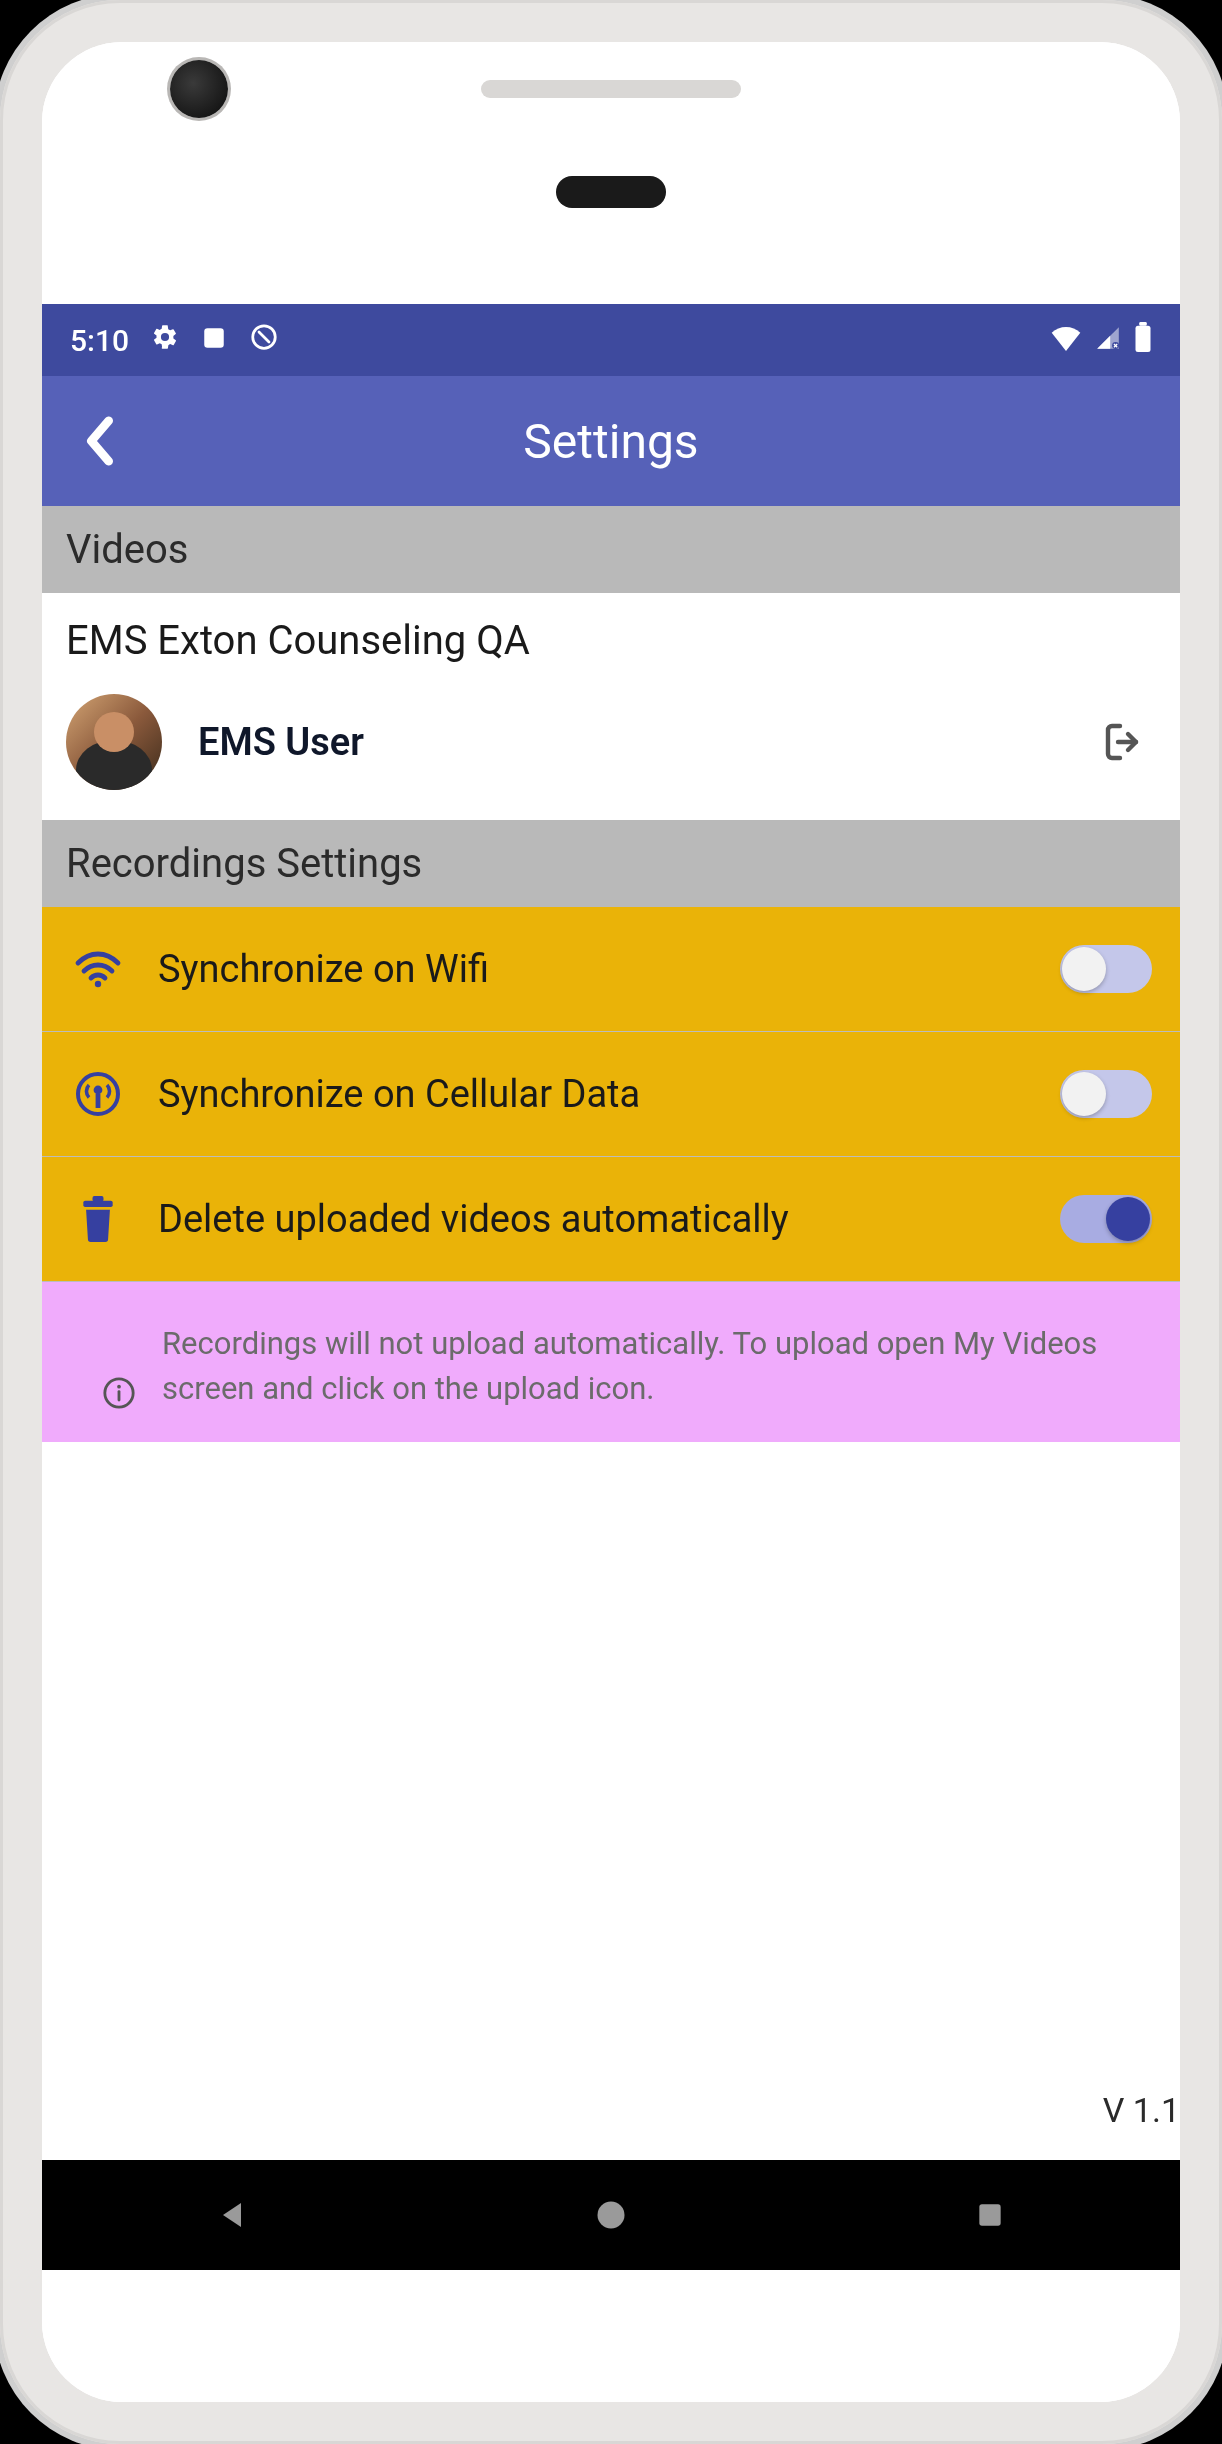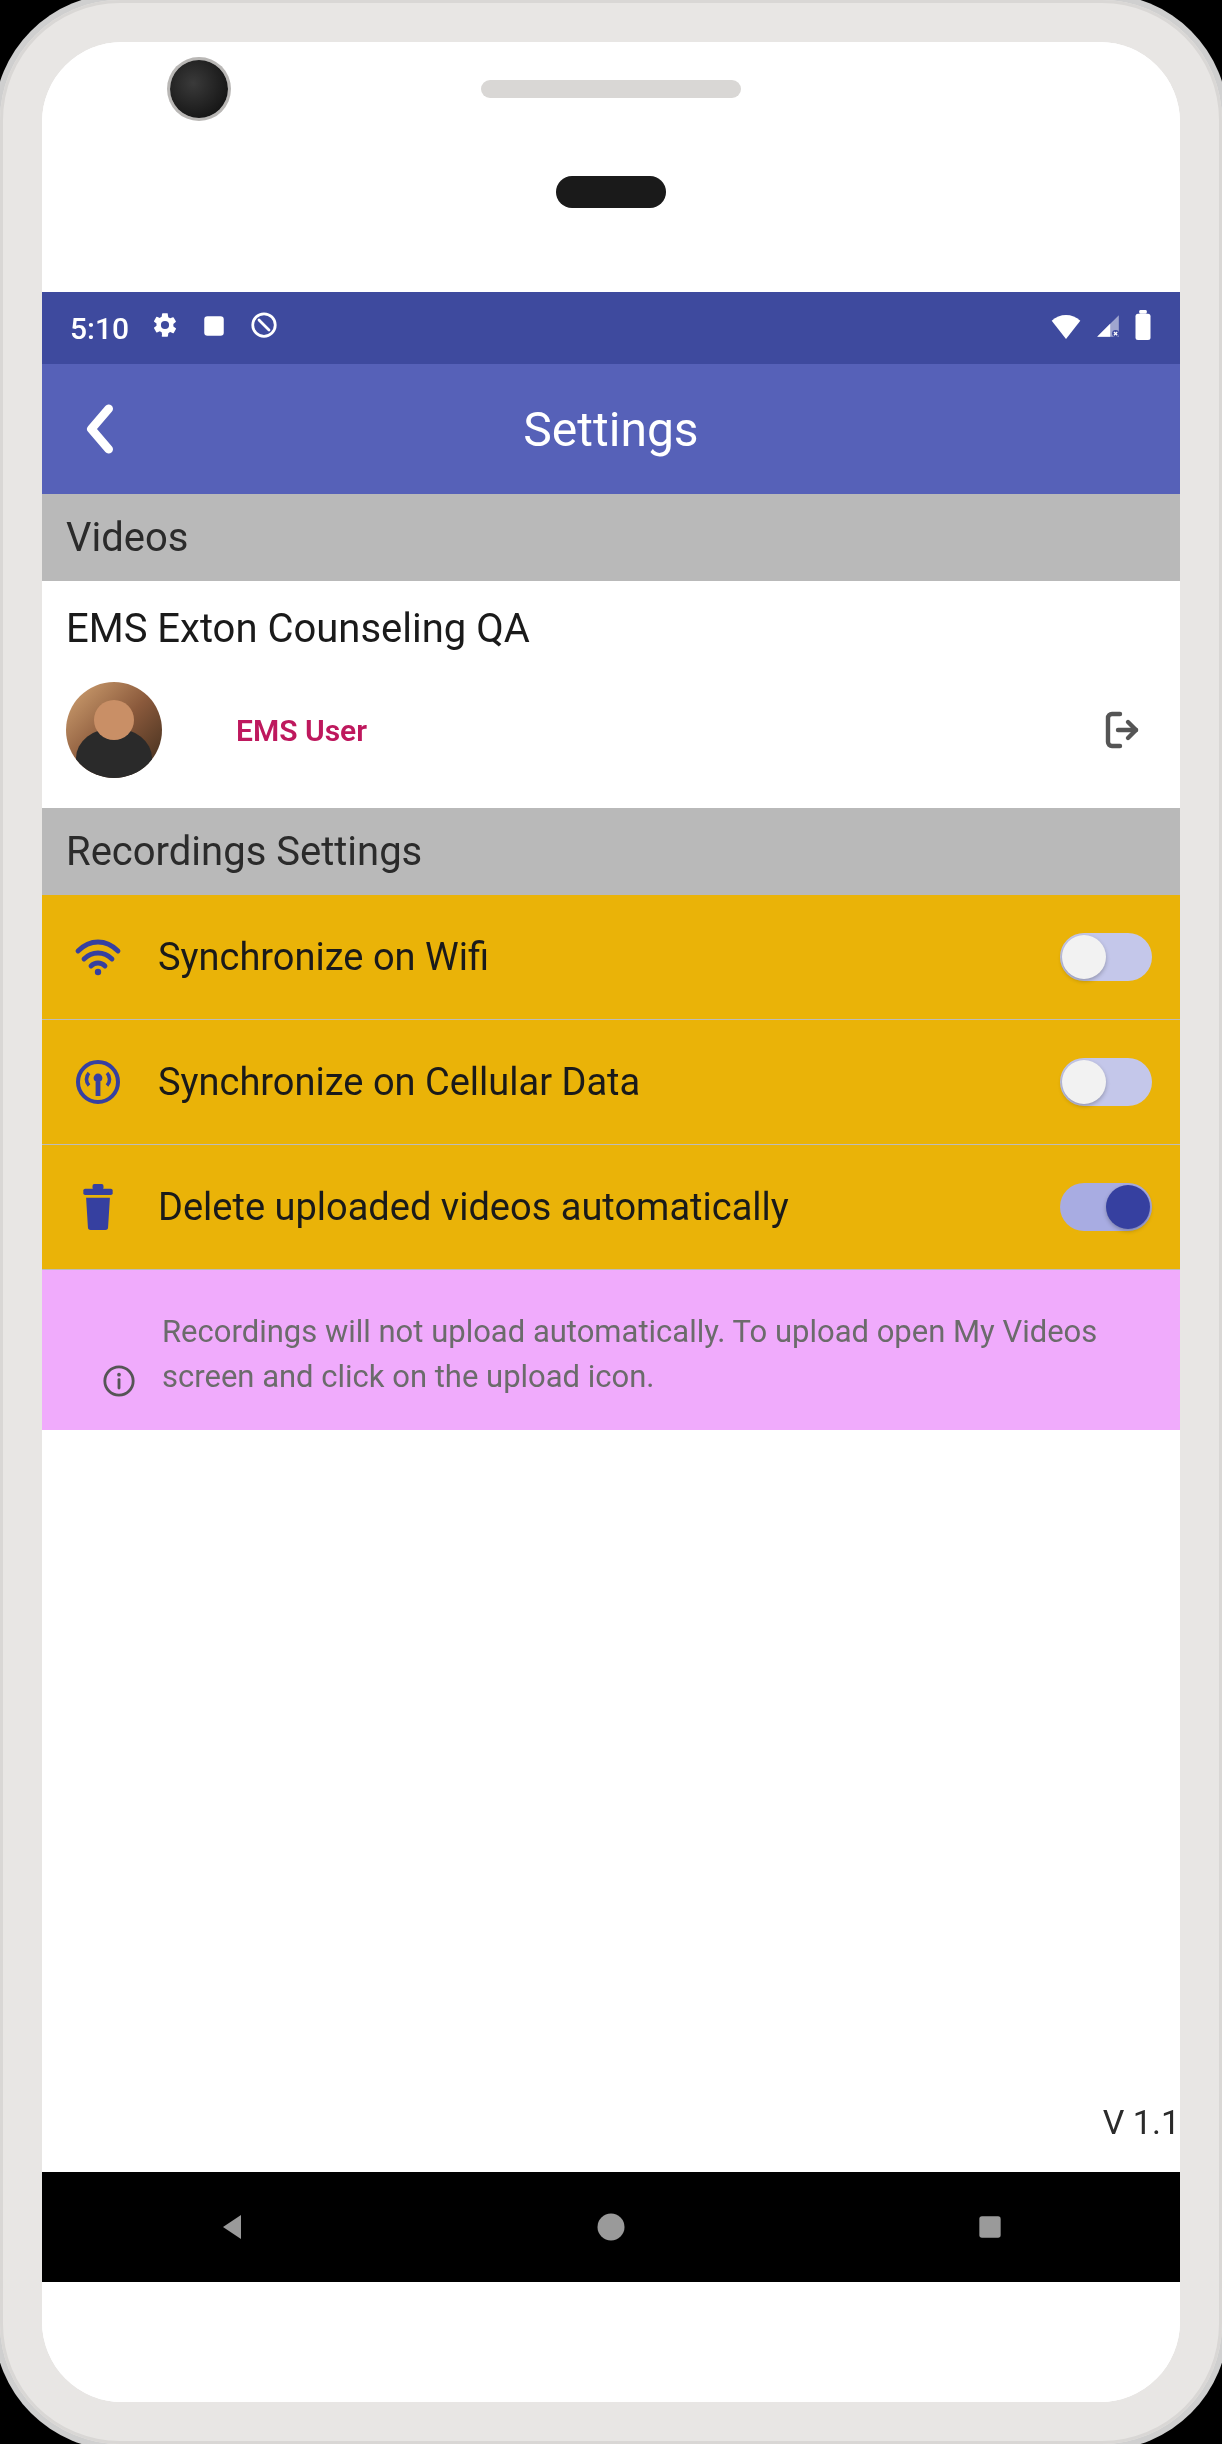--- a/index.html
+++ b/index.html
@@ -22,20 +22,21 @@
   }
   .phone-inner {
     width: 100%;
     height: 100%;
     background: #fff;
     border-radius: 80px;
     position: relative;
     overflow: hidden;
     display: flex;
     flex-direction: column;
+    gap: 12px;
   }
   .speaker {
     position: absolute;
     top: 80px;
     left: 50%;
     transform: translateX(-50%);
     width: 260px;
     height: 18px;
     background: #d9d7d5;
     border-radius: 20px;
@@ -150,25 +151,24 @@
   }
   .avatar::before{
     content:"";
     position:absolute;
     bottom:-10px; left:10px;
     width:76px; height:60px;
     background:#2a2a2a;
     border-radius:50% 50% 0 0;
   }
   .user-name {
-    font-size: 30px;
+    font-size: 38px;
     font-weight: 600;
-    color: #be185d;
+    color: #0f172a;
     flex: 1;
-    margin-left: 38px;
   }
   .logout-btn {
     width: 56px;
     height: 56px;
     display: flex;
     align-items: center;
     justify-content: center;
     cursor: pointer;
   }
   .setting-row {

